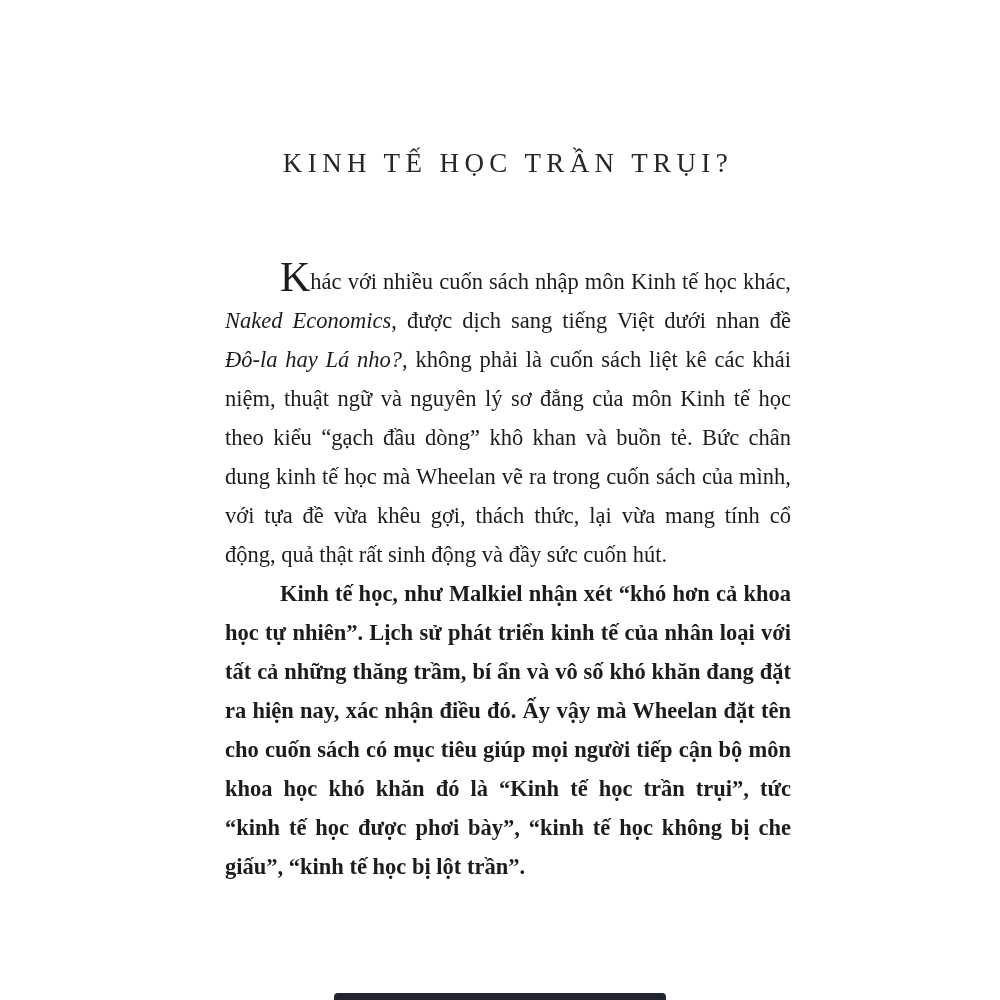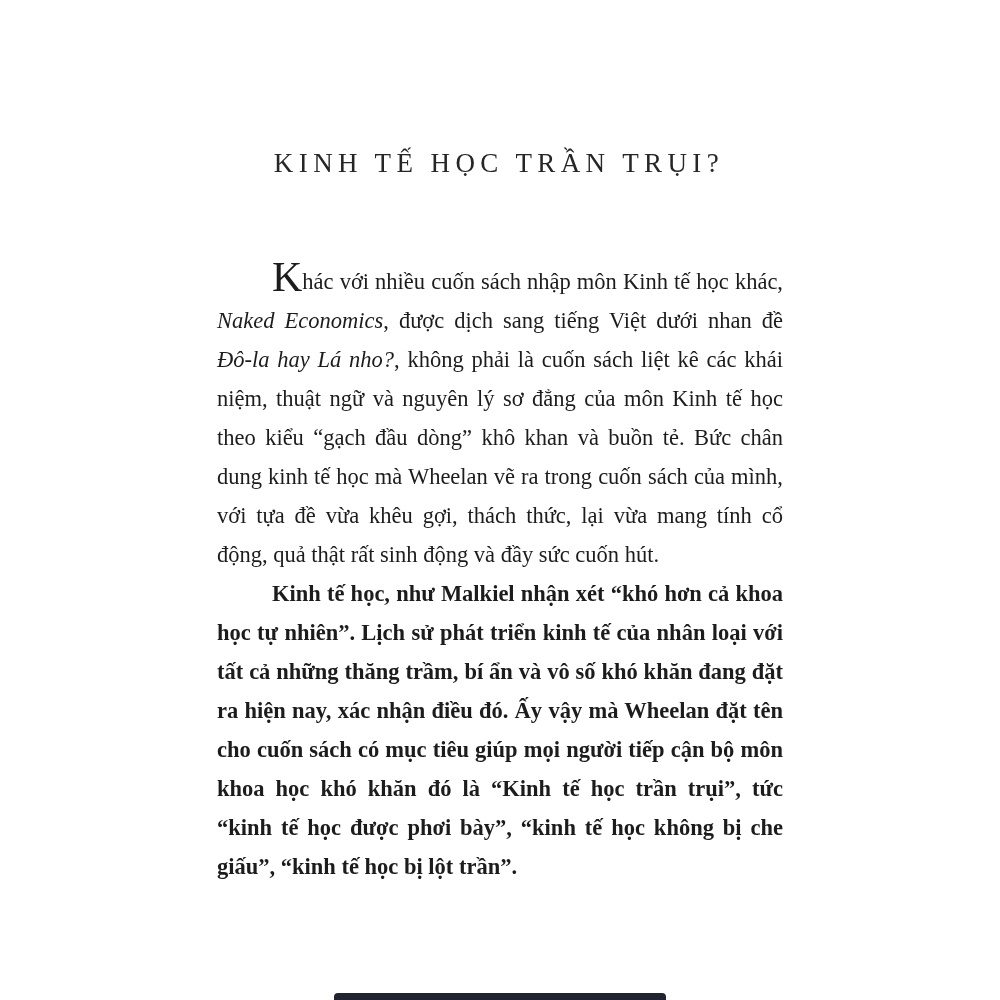--- a/index.html
+++ b/index.html
@@ -13,33 +13,33 @@
     height: 1000px;
     background: #ffffff;
     overflow: hidden;
     font-family: "Liberation Serif", "DejaVu Serif", serif;
     color: #1c1c1c;
   }
   .chapter-title {
     margin: 0;
     position: absolute;
     top: 148px;
-    left: 216px;
+    left: 225px;
     width: 566px;
     text-align: center;
     font-size: 27px;
     font-weight: 400;
     letter-spacing: 0.2em;
     color: #262626;
     white-space: nowrap;
   }
   .body-text {
     position: absolute;
     top: 262px;
-    left: 217px;
+    left: 225px;
     width: 566px;
     font-size: 22.5px;
     line-height: 39px;
     text-align: justify;
   }
   .para {
     margin: 0;
   }
   .para.indent {
     text-indent: 55px;

